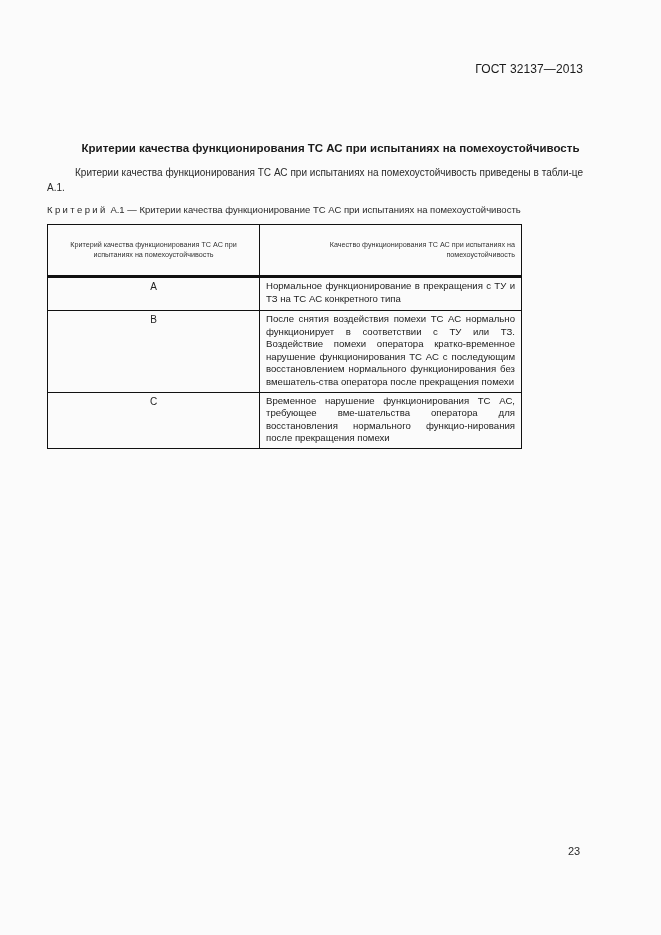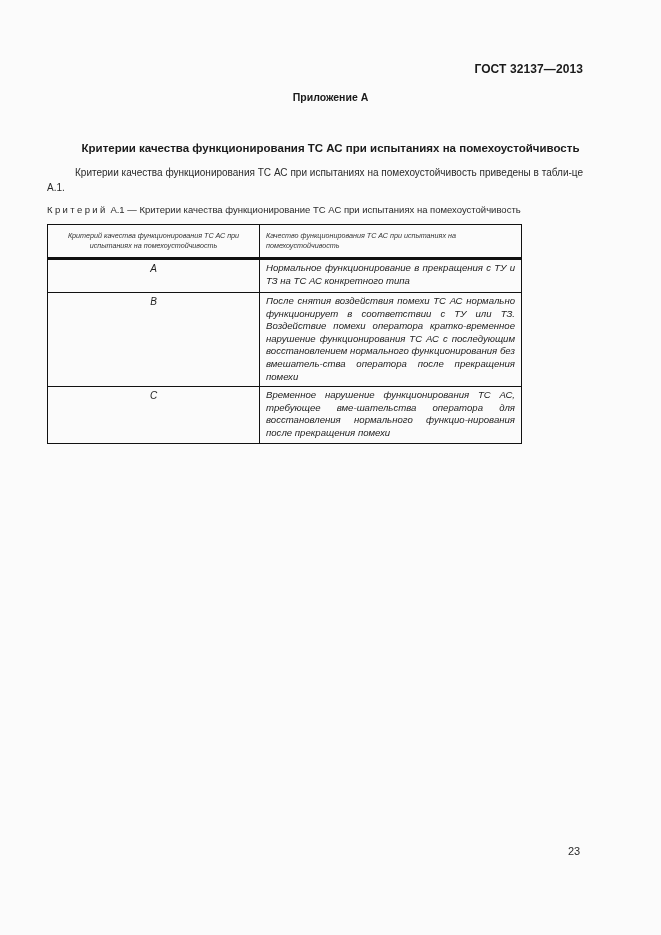--- a/index.html
+++ b/index.html
@@ -13,21 +13,21 @@
       position: relative;
       font-family: "Liberation Sans", sans-serif;
       color: #1a1a1a;
       overflow: hidden;
     }
     .std-code {
       position: absolute;
       top: 62px;
       right: 78px;
       font-size: 12px;
-      font-weight: bold;
+      font-weight: normal;
       letter-spacing: 0.1px;
       margin-left: 8px;
     }
     .appendix {
       position: absolute;
       top: 91px;
       left: 0;
       width: 661px;
       text-align: center;
       font-size: 10.5px;
@@ -66,21 +66,20 @@
       letter-spacing: 2.4px;
     }
     table.criteria {
       position: absolute;
       top: 224px;
       left: 47px;
       width: 475px;
       border-collapse: collapse;
       font-size: 9.5px;
       color: #222;
-      font-style: italic;
     }
     table.criteria th,
     table.criteria td {
       border: 1.3px solid #111;
       vertical-align: top;
     }
     table.criteria th {
       font-weight: normal;
       font-size: 7.2px;
       line-height: 10px;
@@ -88,22 +87,22 @@
       height: 26px;
       vertical-align: middle;
       border-bottom: 3px solid #111;
     }
     table.criteria th.c1 {
       width: 203px;
       text-align: center;
       padding: 1px 4px;
     }
     table.criteria th.c2 {
-      text-align: left;
-      padding: 3px 6px;
+      text-align: right;
+      padding: 12px 6px;
     }
     table.criteria td.crit {
       text-align: center;
       padding: 3px 4px;
       font-size: 10px;
     }
     table.criteria td.desc {
       padding: 2px 6px 3px 6px;
       line-height: 12.6px;
       text-align: justify;
@@ -117,21 +116,20 @@
       font-size: 11px;
       color: #2a2a2a;
     }
   </style>
 </head>
 <body>
 
 <div class="std-code">ГОСТ 32137—2013</div>
 
 <div class="appendix">
-  <div>Приложение А</div>
 </div>
 
 <div class="section-title">Критерии качества функционирования ТС АС при испытаниях на помехоустойчивость</div>
 
 <p class="intro" style="margin:0;">Критерии качества функционирования ТС АС при испытаниях на помехоустойчивость приведены в табли-це А.1.</p>
 
 <div class="caption">
   <span class="spaced">Критерий</span><span> А.1 — Критерии качества функционирование ТС АС при испытаниях на помехоустойчивость</span>
 </div>
 

